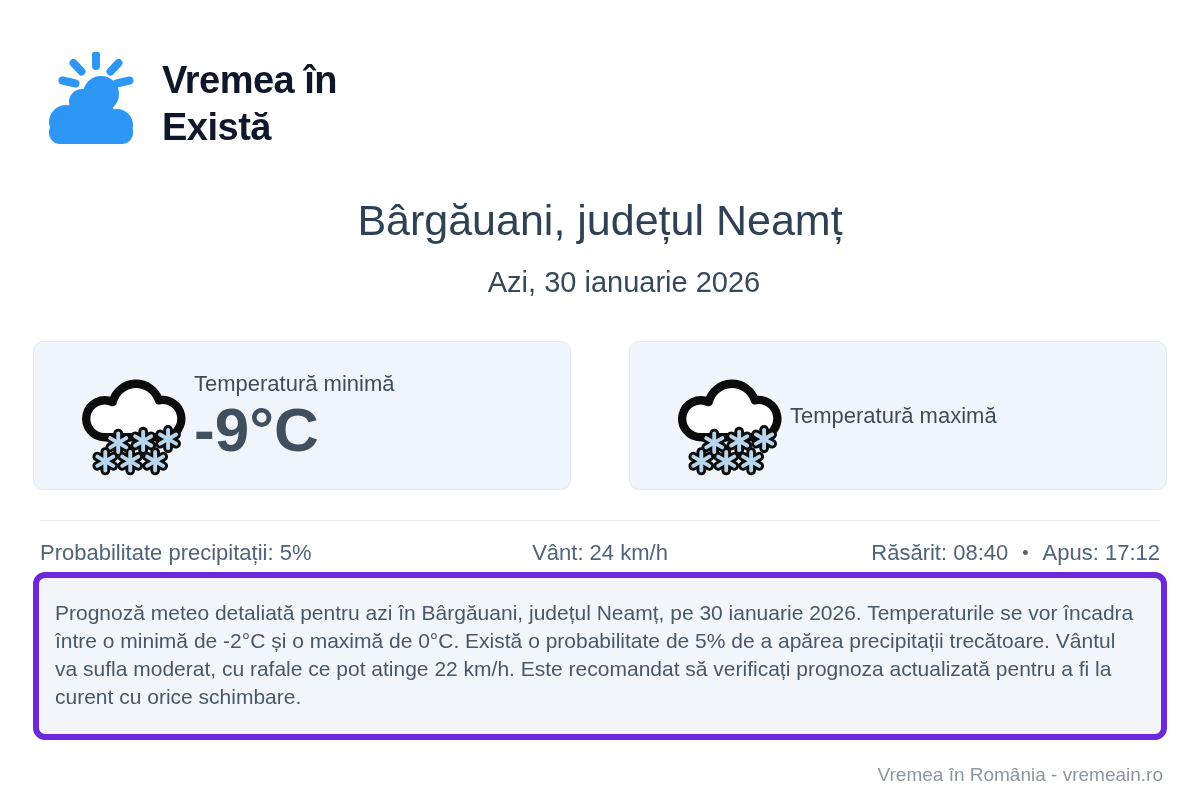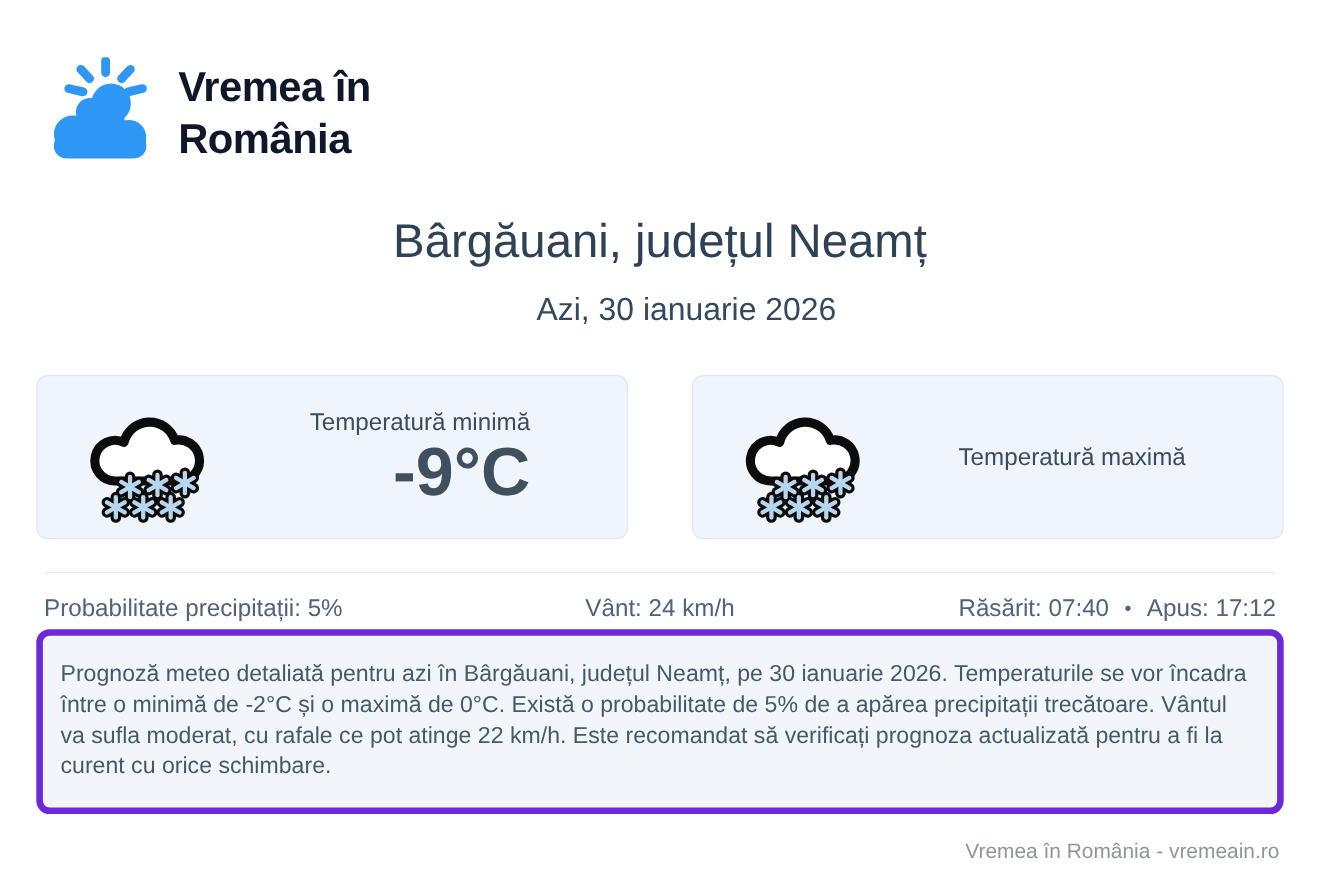--- a/index.html
+++ b/index.html
@@ -75,21 +75,21 @@
     align-items: center;
   }
   .card-icon {
     margin-left: 38px;
     flex: 0 0 auto;
   }
   .card-icon svg { display: block; }
   .card-body {
     flex: 1;
     padding-right: 88px;
-    text-align: right;
+    text-align: left;
   }
   .card-label {
     font-size: 22px;
     color: #3d4c5a;
   }
   .card-value {
     margin-top: 2px;
     font-size: 62px;
     font-weight: 800;
     line-height: 1;
@@ -167,21 +167,21 @@
           <circle cx="44" cy="50" r="13"></circle>
           <circle cx="28" cy="70" r="17"></circle>
           <circle cx="54" cy="62" r="22"></circle>
           <circle cx="79" cy="73" r="16"></circle>
           <rect x="11" y="69" width="84" height="23" rx="11"></rect>
         </g>
       </svg>
     </div>
     <div class="brand-text">
       <div>Vremea în</div>
-      <div>România</div>
+      <div>Există</div>
     </div>
   </div>
 
   <h1 class="title">Bârgăuani, județul Neamț</h1>
   <div class="date">Azi, 30 ianuarie 2026</div>
 
   <div class="cards">
 
     <div class="card">
       <div class="card-icon">
@@ -338,21 +338,21 @@
       </div>
     </div>
 
   </div>
 
   <hr class="divider">
   <div class="stats">
     <span class="stat-left">Probabilitate precipitații: 5%</span>
     <span class="stat-mid">Vânt: 24 km/h</span>
     <span class="stat-right">
-      <span>Răsărit: 07:40</span>
+      <span>Răsărit: 08:40</span>
       <span class="stat-dot">•</span>
       <span>Apus: 17:12</span>
     </span>
   </div>
 
   <div class="forecast-box">
     <p class="forecast-text">Prognoză meteo detaliată pentru azi în Bârgăuani, județul Neamț, pe 30 ianuarie 2026. Temperaturile se vor încadra între o minimă de -2°C și o maximă de 0°C. Există o probabilitate de 5% de a apărea precipitații trecătoare. Vântul va sufla moderat, cu rafale ce pot atinge 22 km/h. Este recomandat să verificați prognoza actualizată pentru a fi la curent cu orice schimbare.</p>
   </div>
 
   <div class="footer">Vremea în România - vremeain.ro</div>

